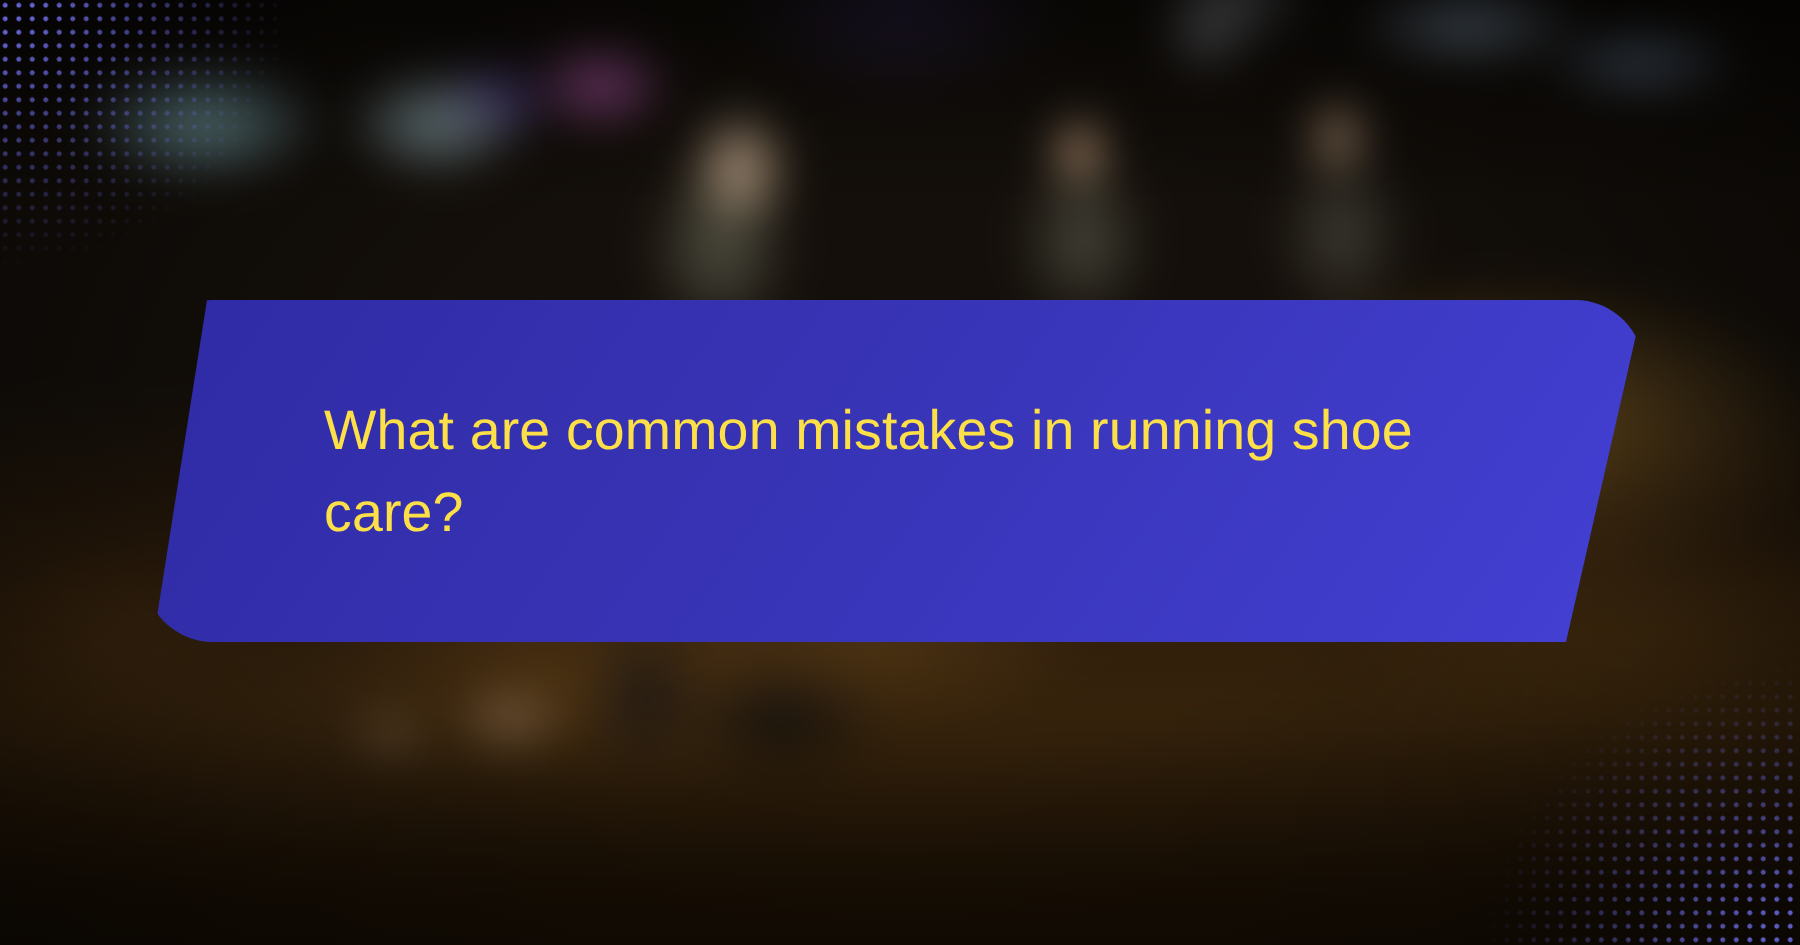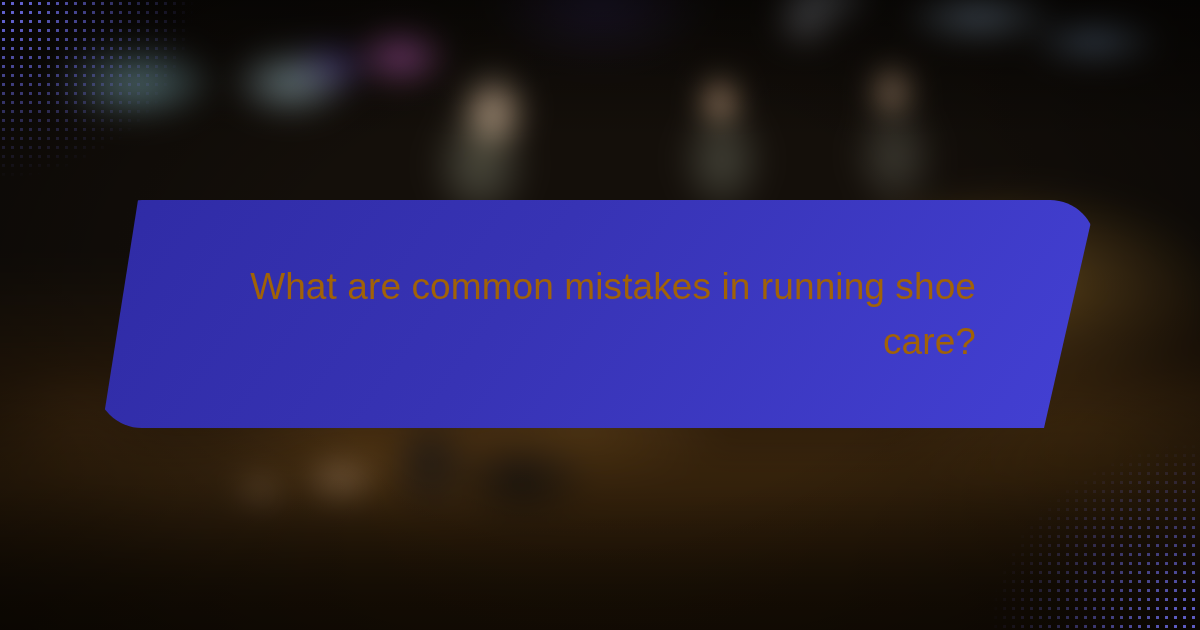--- a/index.html
+++ b/index.html
@@ -120,25 +120,25 @@
   .card-text {
     position: absolute;
     inset: 0;
     display: flex;
     align-items: center;
     justify-content: center;
     padding: 0 120px;
     box-sizing: border-box;
   }
   .question {
-    color: #a16207;
+    color: #fde047;
     font-size: 37px;
     line-height: 1.5;
     font-weight: 400;
-    text-align: right;
+    text-align: left;
     letter-spacing: .1px;
     margin: 0;
   }
 </style>
 </head>
 <body>
 
 <div id="stage">
 
   <div class="photo">

